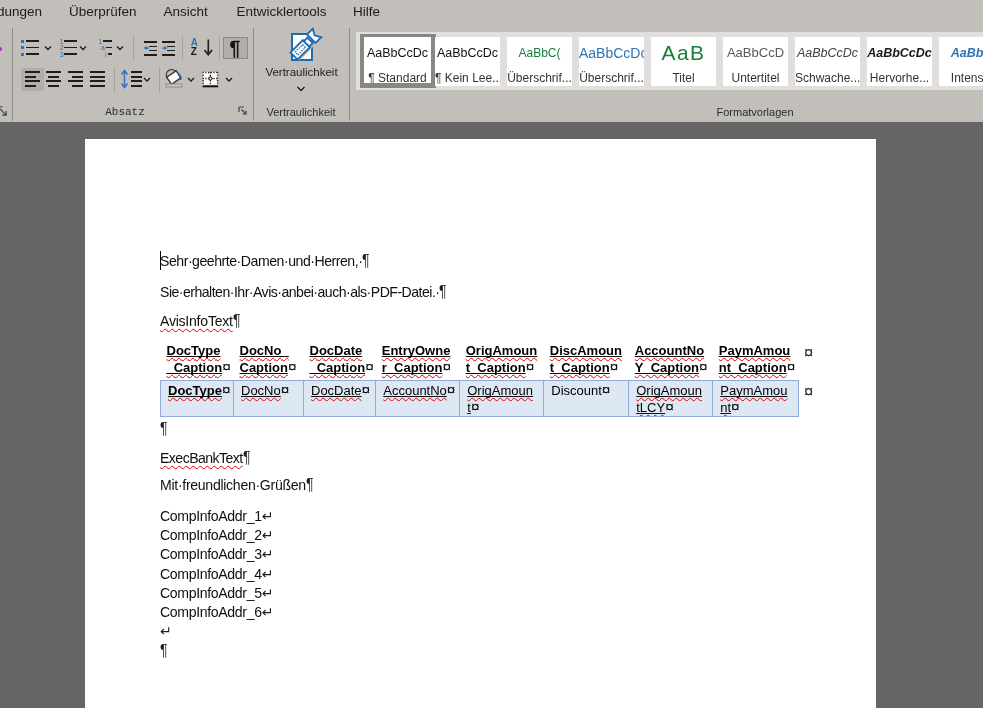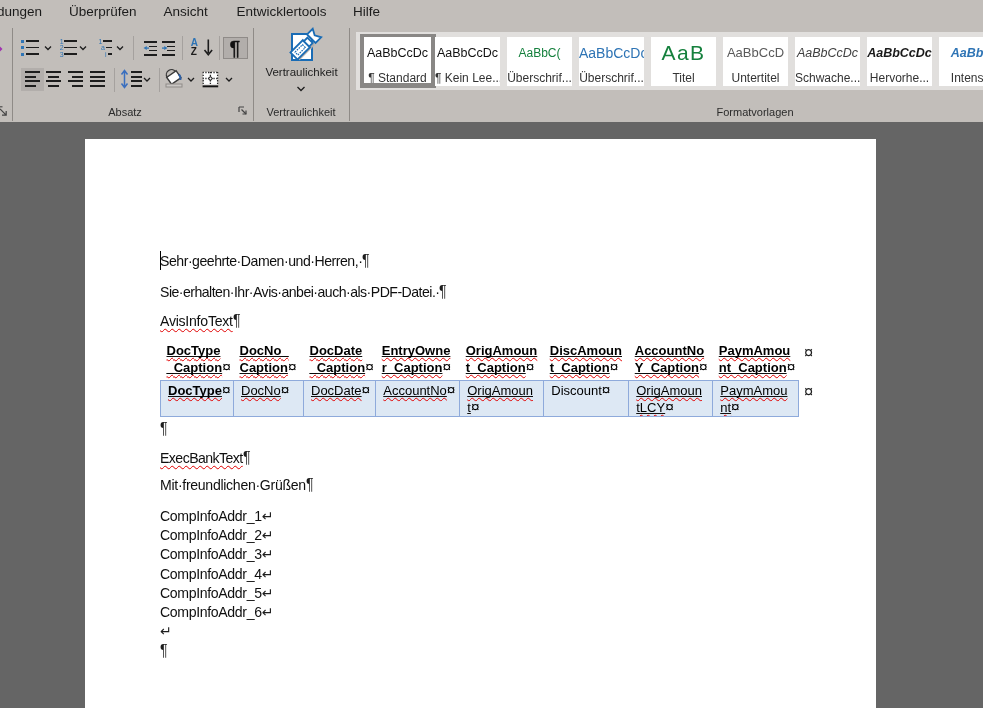--- a/index.html
+++ b/index.html
@@ -38,21 +38,21 @@
 <div id="app">
   <div id="ribbon">
     <div class="tab" style="left:-3px;">dungen</div>
     <div class="tab" style="left:69px;">Überprüfen</div>
     <div class="tab" style="left:163.5px;">Ansicht</div>
     <div class="tab" style="left:236.5px;">Entwicklertools</div>
     <div class="tab" style="left:353px;">Hilfe</div>
     <div class="vsep" style="left:12px; top:28px; height:93px;"></div>
     <div class="vsep" style="left:253px; top:28px; height:93px;"></div>
     <div class="vsep" style="left:349px; top:28px; height:93px;"></div>
-    <div class="glabel" style="left:30px; width:190px;">Absatz</div>
+    <div class="glabel" style="left:30px; width:190px;font-family:Liberation Mono, monospace;">Absatz</div>
     <div class="glabel" style="left:256px; width:90px;">Vertraulichkeit</div>
     <div class="glabel" style="left:600px; width:310px;">Formatvorlagen</div>
     <svg id="icons" width="983" height="122" viewBox="0 0 983 122" style="position:absolute;left:0;top:0;">
       <g shape-rendering="crispEdges">
 
         <rect x="223.5" y="37" width="24" height="21.5" fill="#b2aeab" stroke="#8f8b88"></rect>
         <rect x="21" y="68" width="23" height="23" fill="#b2aeab"></rect>
 
         <rect x="21" y="40" width="3" height="3" fill="#2e74b5"></rect>
           <rect x="21" y="46.4" width="3" height="3" fill="#2e74b5"></rect>

